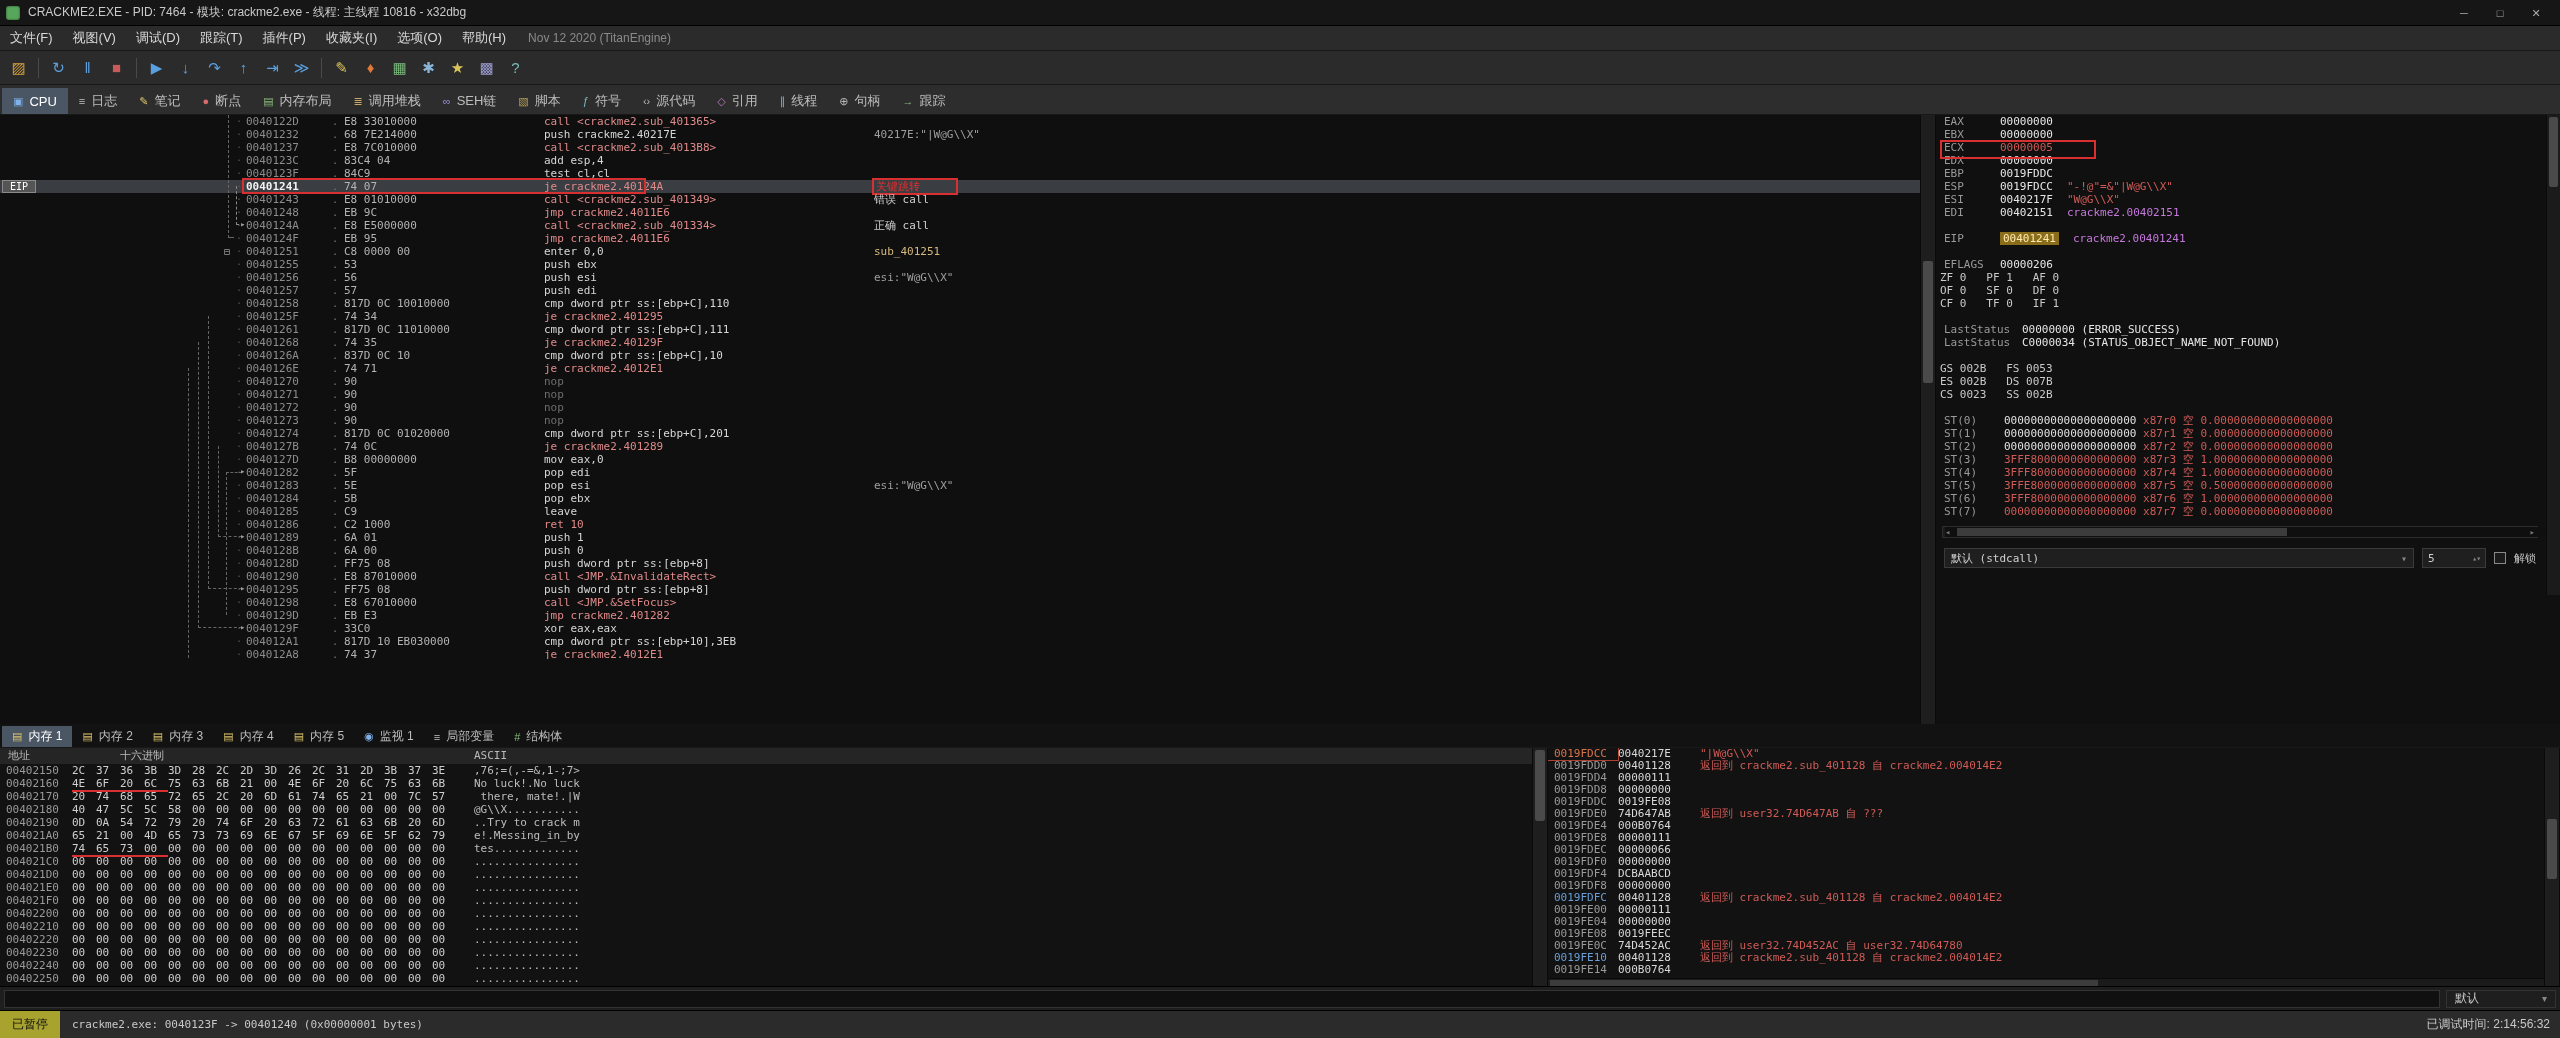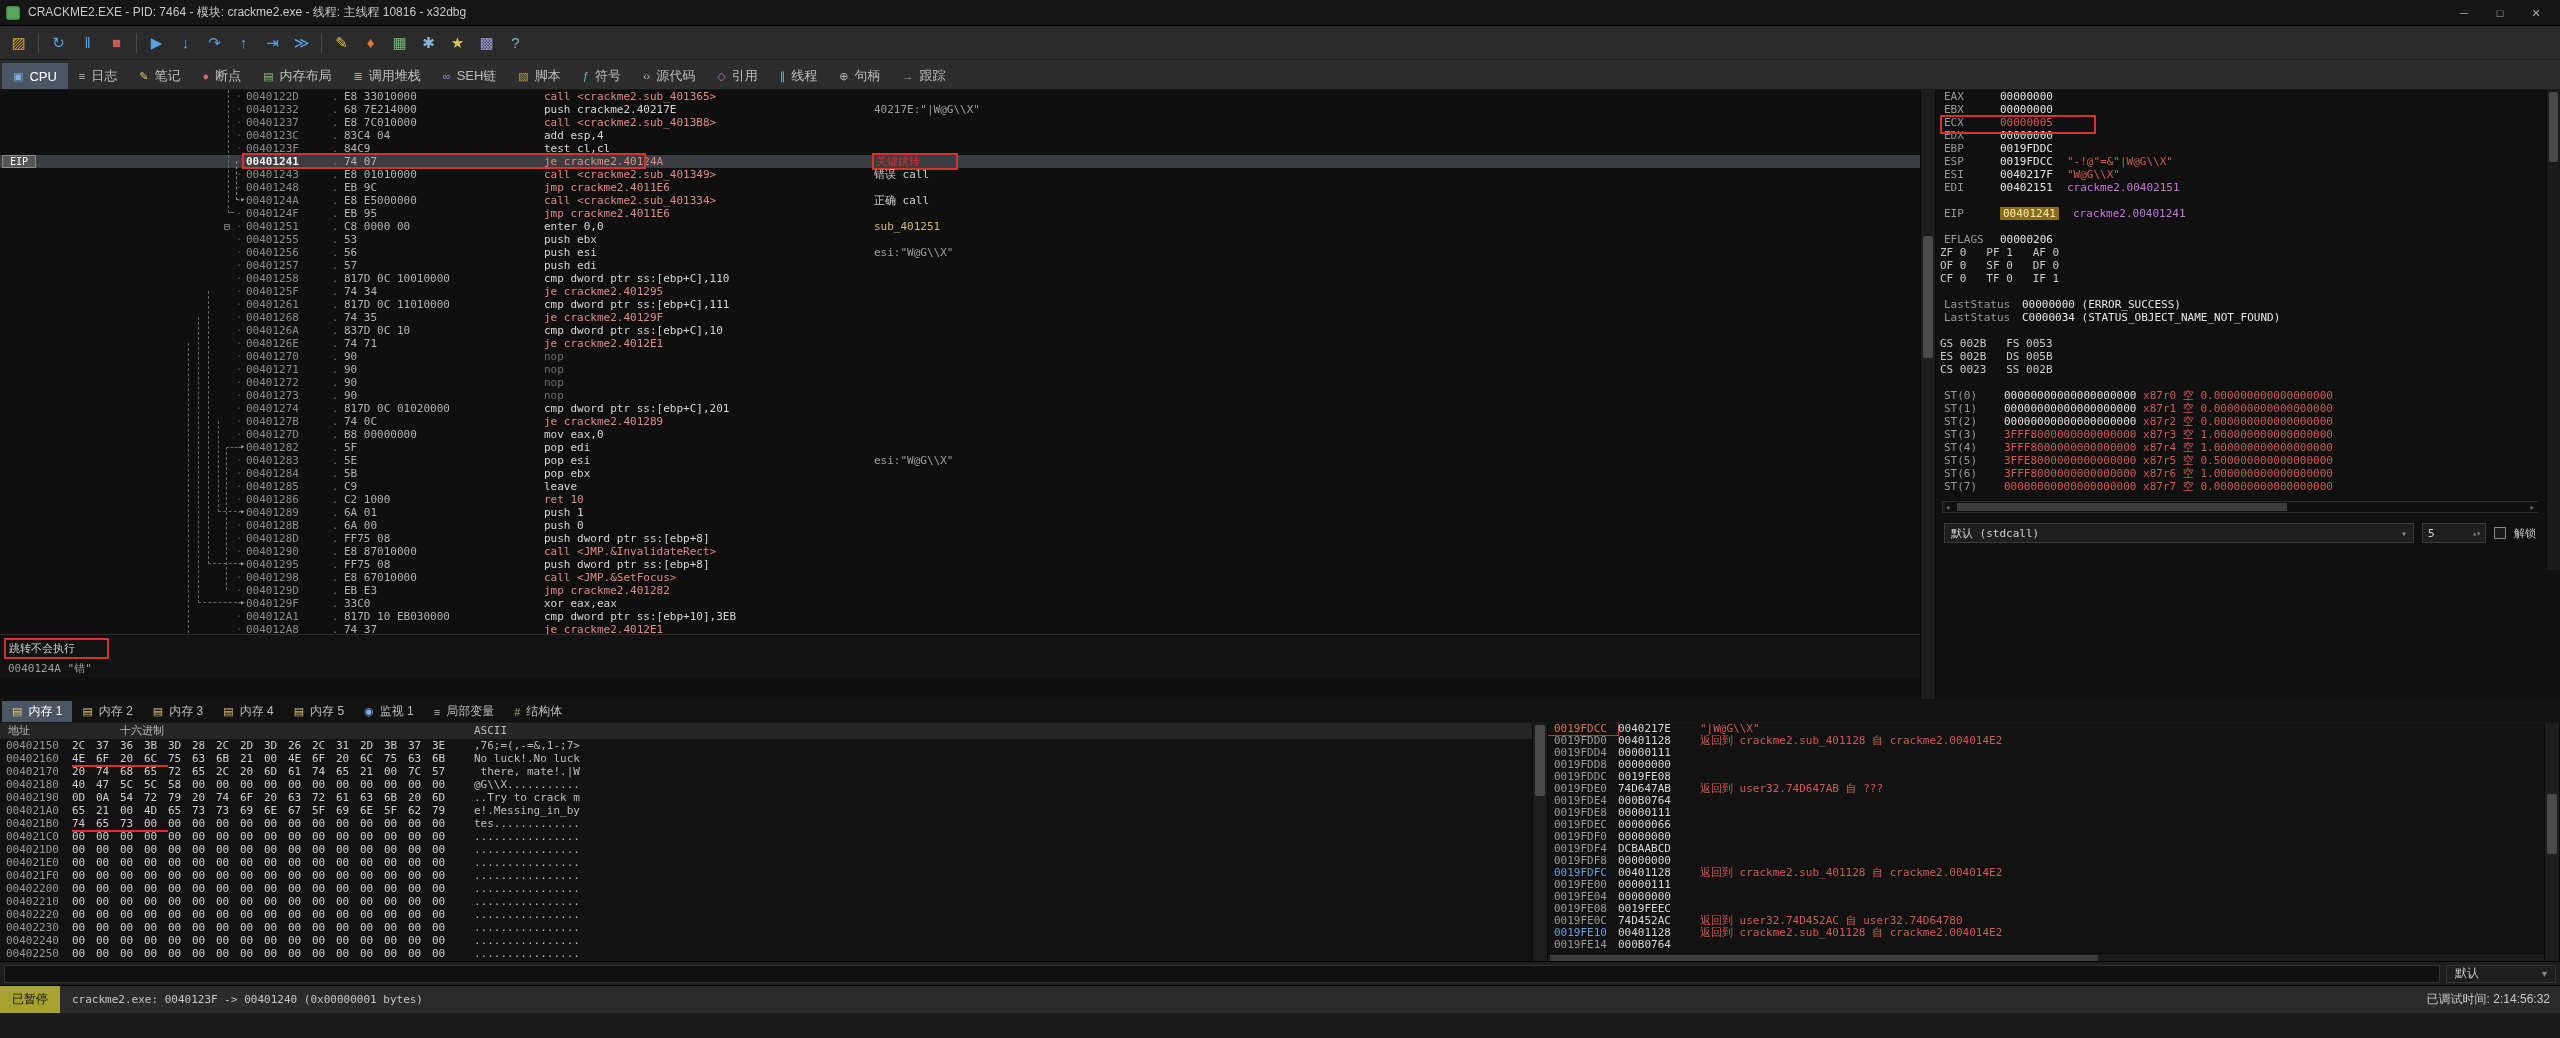--- a/index.html
+++ b/index.html
@@ -170,20 +170,33 @@
   <div class="titlebar">
     <span class="appicon"></span>
     <span class="title">CRACKME2.EXE - PID: 7464 - 模块: crackme2.exe - 线程: 主线程 10816 - x32dbg</span>
     <div class="winbtns">
       <span class="winbtn">─</span>
       <span class="winbtn">□</span>
       <span class="winbtn">✕</span>
     </div>
   </div>
 
+  <div class="menubar">
+    <div class="menuitems" id="menu-items">
+        <div class="menu-item">文件(F)</div>
+        <div class="menu-item">视图(V)</div>
+        <div class="menu-item">调试(D)</div>
+        <div class="menu-item">跟踪(T)</div>
+        <div class="menu-item">插件(P)</div>
+        <div class="menu-item">收藏夹(I)</div>
+        <div class="menu-item">选项(O)</div>
+        <div class="menu-item">帮助(H)</div>
+      </div>
+    <span class="menu-build">Nov 12 2020 (TitanEngine)</span>
+  </div>
 
   <div class="toolbar" id="toolbar">
       <div class="tbtn" style="color: rgb(217, 163, 60);">▨</div>
       <div class="tsep"></div>
       <div class="tbtn" style="color: rgb(90, 160, 224);">↻</div>
       <div class="tbtn" style="color: rgb(90, 160, 224);">‖</div>
       <div class="tbtn" style="color: rgb(200, 90, 90);">■</div>
       <div class="tsep"></div>
       <div class="tbtn" style="color: rgb(90, 160, 224);">▶</div>
       <div class="tbtn" style="color: rgb(90, 160, 224);">↓</div>
@@ -316,24 +329,20 @@
         <div class="jl" style="left:218px;top:331px;height:91px;width:24px;border-left:1px dashed #666;border-bottom:1px dashed #666"></div>
         <div class="jl" style="left:226px;top:357px;height:143px;width:16px;border-left:1px dashed #666;border-top:1px dashed #666"></div>
         <div class="jh" style="left:240px;top:104px">▸</div>
         <div class="jh" style="left:240px;top:351px">▸</div>
         <div class="jh" style="left:240px;top:416px">▸</div>
         <div class="jh" style="left:240px;top:468px">▸</div>
         <div class="jh" style="left:240px;top:507px">▸</div>
         <div class="eipchip">EIP</div>
         <div class="annotbox"></div>
       </div>
-      <div class="infopane">
-        <div><span class="infobox1 mono">跳转不会执行</span></div>
-        <div class="info2 mono">0040124A "错"</div>
-      </div>
     </div>
 
     <div class="vbar">
       <div class="vthumb" style="top:24%;height:20%"></div>
     </div>
 
     <div class="regpane">
       <div id="reg-rows">
           <div class="rrow"><span class="rname">EAX</span><span class="rval">00000000</span></div>
           <div class="rrow"><span class="rname">EBX</span><span class="rval">00000000</span></div>
@@ -348,21 +357,21 @@
           <div class="rgap"></div>
           <div class="rrow"><span class="rname">EFLAGS</span><span class="rval">00000206</span></div>
           <div class="rrow"><span class="rtext">ZF 0   PF 1   AF 0</span></div>
           <div class="rrow"><span class="rtext">OF 0   SF 0   DF 0</span></div>
           <div class="rrow"><span class="rtext">CF 0   TF 0   IF 1</span></div>
           <div class="rgap"></div>
           <div class="rrow"><span class="rlabel">LastStatus</span><span class="rval">00000000 (ERROR_SUCCESS)</span></div>
           <div class="rrow"><span class="rlabel">LastStatus</span><span class="rval">C0000034 (STATUS_OBJECT_NAME_NOT_FOUND)</span></div>
           <div class="rgap"></div>
           <div class="rrow"><span class="rtext">GS 002B   FS 0053</span></div>
-          <div class="rrow"><span class="rtext">ES 002B   DS 005B</span></div>
+          <div class="rrow"><span class="rtext">ES 002B   DS 007B</span></div>
           <div class="rrow"><span class="rtext">CS 0023   SS 002B</span></div>
           <div class="rgap"></div>
           <div class="rrow st-part"><span class="rname">ST(0)</span><span class="sthex">00000000000000000000</span><span class="sttag"> x87r0 空 </span><span class="stval">0.000000000000000000</span></div>
           <div class="rrow st-part"><span class="rname">ST(1)</span><span class="sthex">00000000000000000000</span><span class="sttag"> x87r1 空 </span><span class="stval">0.000000000000000000</span></div>
           <div class="rrow st-part"><span class="rname">ST(2)</span><span class="sthex">00000000000000000000</span><span class="sttag"> x87r2 空 </span><span class="stval">0.000000000000000000</span></div>
           <div class="rrow st-chg"><span class="rname">ST(3)</span><span class="sthex">3FFF8000000000000000</span><span class="sttag"> x87r3 空 </span><span class="stval">1.000000000000000000</span></div>
           <div class="rrow st-chg"><span class="rname">ST(4)</span><span class="sthex">3FFF8000000000000000</span><span class="sttag"> x87r4 空 </span><span class="stval">1.000000000000000000</span></div>
           <div class="rrow st-chg"><span class="rname">ST(5)</span><span class="sthex">3FFE8000000000000000</span><span class="sttag"> x87r5 空 </span><span class="stval">0.500000000000000000</span></div>
           <div class="rrow st-chg"><span class="rname">ST(6)</span><span class="sthex">3FFF8000000000000000</span><span class="sttag"> x87r6 空 </span><span class="stval">1.000000000000000000</span></div>
           <div class="rrow st-chg"><span class="rname">ST(7)</span><span class="sthex">00000000000000000000</span><span class="sttag"> x87r7 空 </span><span class="stval">0.000000000000000000</span></div>

